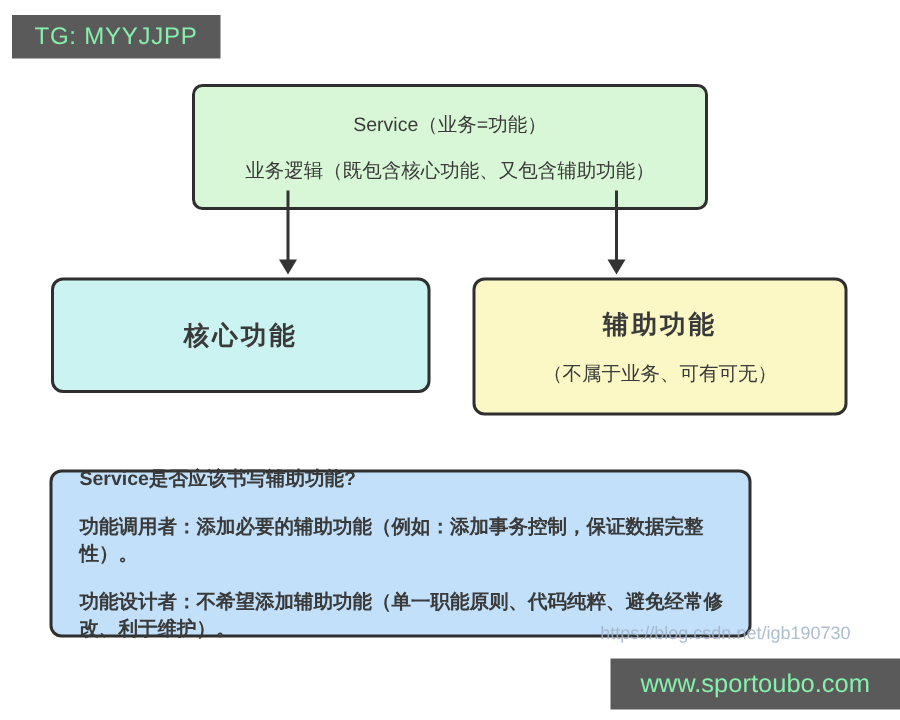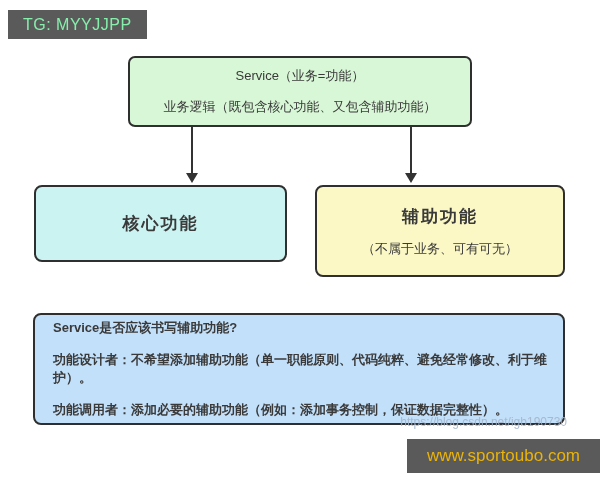--- a/index.html
+++ b/index.html
@@ -27,36 +27,36 @@
     letter-spacing:.5px;
   }
   .box{
     position:absolute;
     border:2px solid var(--border);
     border-radius:7px;
     display:flex;flex-direction:column;justify-content:center;align-items:center;
     text-align:center;
   }
   .service-box{
-    left:128px;top:56px;width:344px;height:71px;
+    left:128px;top:56px;width:344px;height:84px;
     background:var(--service_fill);gap:13px;font-size:13px;font-weight:500;
   }
   .core-box{
     left:34px;top:185px;width:253px;height:77px;
     background:var(--core_fill);gap:12px;border-radius:8px;
   }
   .aux-box{
     left:315px;top:185px;width:250px;height:92px;
     background:var(--aux_fill);gap:12px;border-radius:8px;
   }
   .box .title{font-size:17px;font-weight:700;letter-spacing:2px;}
   .box .subtitle{font-size:13px;font-weight:500;}
   .box .items{font-size:13px;font-weight:400;}
   .discussion-box{
-    left:33px;top:313px;width:532px;height:112px;
+    left:33px;top:313px;width:468px;height:112px;
     background:var(--discussion_fill);
     align-items:flex-start;text-align:left;
     padding:0 10px 0 18px;gap:14px;border-radius:8px;
     font-size:13px;font-weight:600;
   }
   .arrow{position:absolute;}
   .arrow .shaft{
     position:absolute;top:0;left:5px;width:2px;height:48px;background:#333;
   }
   .arrow .head{
@@ -68,21 +68,21 @@
   }
   .arrow-left{left:186px;top:127px;width:12px;height:58px;}
   .arrow-right{left:405px;top:127px;width:12px;height:58px;}
   .watermark{
     position:absolute;left:355px;top:415px;width:212px;
     text-align:right;font-size:12px;color:rgba(160,178,200,0.85);
     white-space:nowrap;overflow:hidden;
   }
   .footer-banner{
     position:absolute;left:407px;top:439px;width:193px;height:34px;
-    background:var(--badge_bg);color:#eab308;
+    background:var(--badge_bg);color:#86efac;
     font-size:17px;line-height:34px;text-align:center;
   }
 </style>
 </head>
 <body>
 
 <div class="badge">
   <span>TG: MYYJJPP</span>
 </div>
 
@@ -105,21 +105,21 @@
   <div class="title">核心功能</div>
 </div>
 
 <div class="box aux-box">
   <div class="title">辅助功能</div>
   <div class="subtitle">（不属于业务、可有可无）</div>
 </div>
 
 <div class="box discussion-box">
   <div>Service是否应该书写辅助功能?</div>
+  <div>功能调用者：添加必要的辅助功能（例如：添加事务控制，保证数据完整性）。</div>
   <div>功能设计者：不希望添加辅助功能（单一职能原则、代码纯粹、避免经常修改、利于维护）。</div>
-  <div>功能调用者：添加必要的辅助功能（例如：添加事务控制，保证数据完整性）。</div>
 </div>
 
 <div class="watermark">https://blog.csdn.net/igb190730</div>
 
 <div class="footer-banner">
   <span>www.sportoubo.com</span>
 </div>
 
 </body></html>

